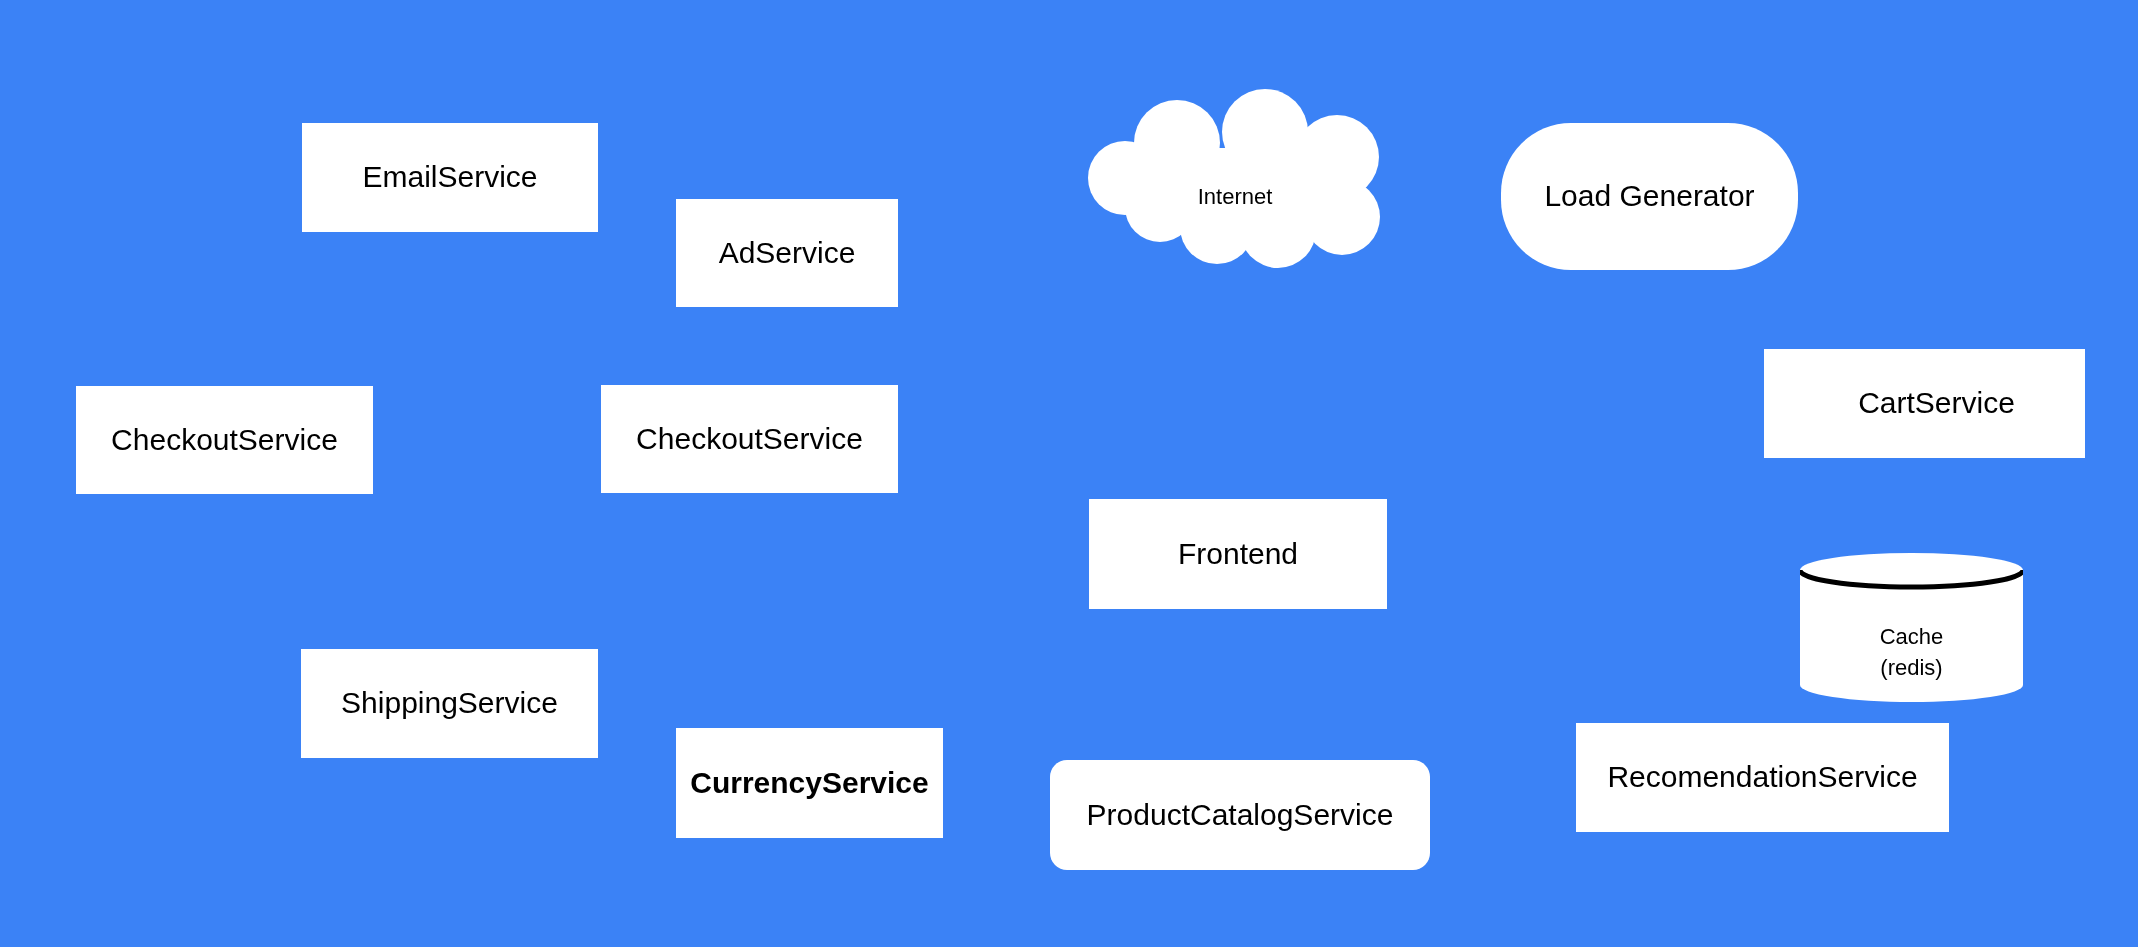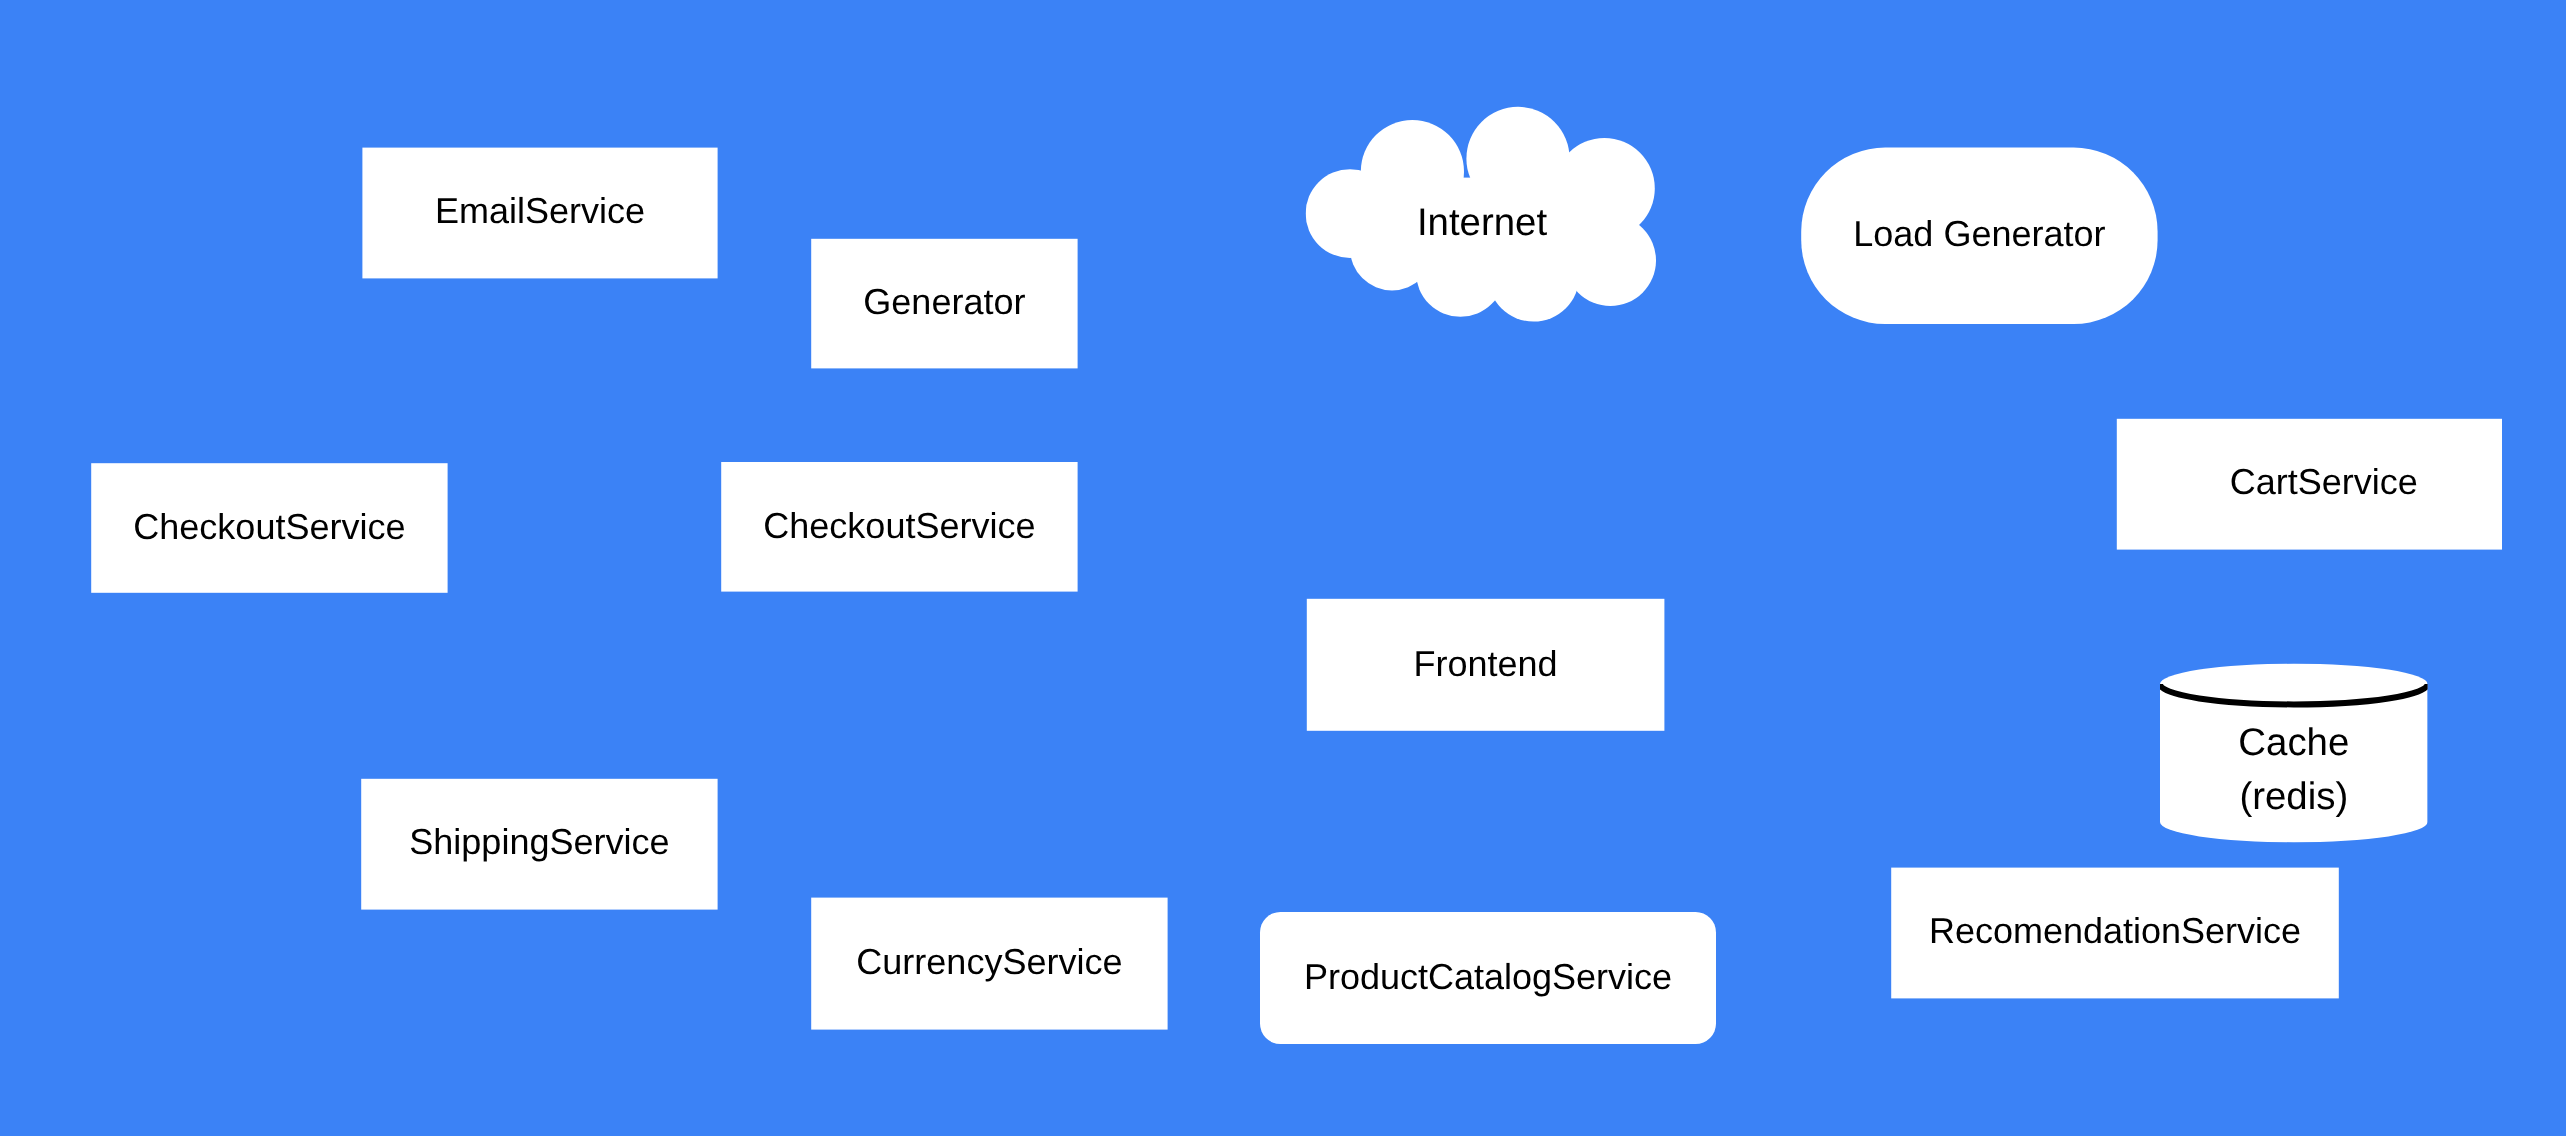--- a/index.html
+++ b/index.html
@@ -21,57 +21,57 @@
     font-size: 30px;
     line-height: 1.35;
     text-align: center;
     white-space: nowrap;
   }
   .pill { border-radius: 70px; }
   .shape-wrap { position: absolute; }
   .shape-wrap svg { position: absolute; left: 0; top: 0; }
   .shape-label {
     position: absolute;
-    left: 0; top: 0;
+    left: 0; top: 12px;
     width: 100%; height: 100%;
     display: flex;
     flex-direction: column;
     align-items: center;
     justify-content: center;
     color: #000000;
-    font-size: 32px;
+    font-size: 22px;
     line-height: 1.4;
     text-align: center;
     white-space: nowrap;
   }
   
   #n-email    { left: 302px;  top: 123px; width: 296px; height: 109px; }
   #n-ad       { left: 676px;  top: 199px; width: 222px; height: 108px; }
   #n-payment  { left: 76px;   top: 386px; width: 297px; height: 108px; }
   #n-checkout { left: 601px;  top: 385px; width: 297px; height: 108px; text-align: center; }
   #n-cart     { left: 1764px; top: 349px; width: 297px; height: 109px; padding-left: 24px; }
   #n-frontend { left: 1089px; top: 499px; width: 298px; height: 110px; }
   #n-shipping { left: 301px;  top: 649px; width: 297px; height: 109px; }
-  #n-currency { left: 676px;  top: 748px; width: 297px; height: 110px; }
+  #n-currency { left: 676px;  top: 728px; width: 267px; height: 110px; font-weight: bold; }
   #n-catalog  { left: 1050px; top: 760px; width: 380px; height: 110px; border-radius: 17px; }
   #n-recomm   { left: 1576px; top: 723px; width: 373px; height: 109px; }
   #n-loadgen  { left: 1501px; top: 123px; width: 297px; height: 147px; }
   #n-cloud    { left: 1088px; top: 88px;  width: 294px; height: 182px; }
   #n-cache    { left: 1800px; top: 553px; width: 223px; height: 149px; }
   #n-cloud .shape-label { padding-top: 6px; }
   #n-cache .shape-label { padding-top: 26px; box-sizing: border-box; }
 </style>
 </head>
 <body>
 
 <div id="canvas">
 
   <div class="node" id="n-email">EmailService</div>
 
-  <div class="node" id="n-ad">Generator</div>
+  <div class="node" id="n-ad">AdService</div>
 
   <div class="shape-wrap" id="n-cloud">
     <svg width="294" height="182" viewBox="0 0 294 182">
       <g fill="#ffffff">
         <circle cx="37" cy="90" r="37"></circle>
         <circle cx="89" cy="55" r="43"></circle>
         <circle cx="177" cy="44" r="43"></circle>
         <circle cx="249" cy="69" r="42"></circle>
         <circle cx="254" cy="129" r="38"></circle>
         <circle cx="190" cy="142" r="38"></circle>

